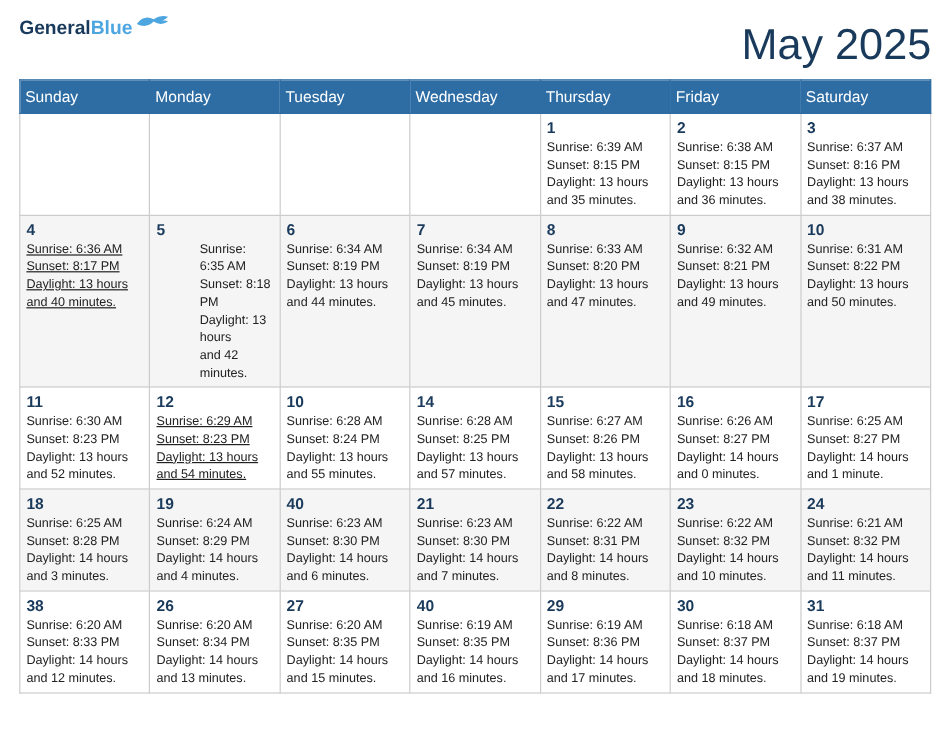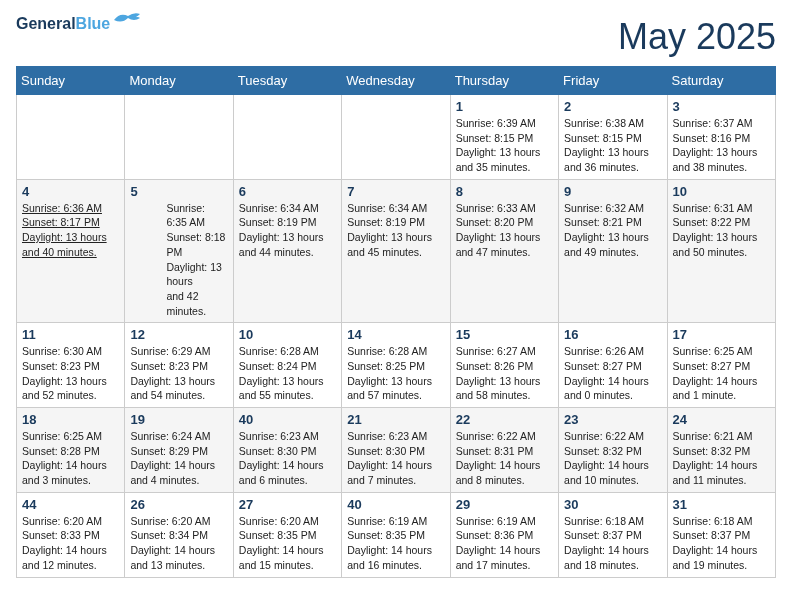--- a/index.html
+++ b/index.html
@@ -189,21 +189,21 @@
       <tr class="row-odd">
         <td>
           <span class="day-number">11</span>
           <div class="day-info" style="white-space: pre-line;">Sunrise: 6:30 AM
 Sunset: 8:23 PM
 Daylight: 13 hours
 and 52 minutes.</div>
         </td>
         <td>
           <span class="day-number">12</span>
-          <div class="day-info" style="white-space: pre-line;">Sunrise: 6:29 AM
+          <div class="day-info" style="white-space: pre-line; text-decoration: underline;">Sunrise: 6:29 AM
 Sunset: 8:23 PM
 Daylight: 13 hours
 and 54 minutes.</div>
         </td>
         <td>
           <span class="day-number">10</span>
           <div class="day-info" style="white-space: pre-line;">Sunrise: 6:28 AM
 Sunset: 8:24 PM
 Daylight: 13 hours
 and 55 minutes.</div>
@@ -283,21 +283,21 @@
         <td>
           <span class="day-number">24</span>
           <div class="day-info" style="white-space: pre-line;">Sunrise: 6:21 AM
 Sunset: 8:32 PM
 Daylight: 14 hours
 and 11 minutes.</div>
         </td>
       </tr>
       <tr class="row-odd">
         <td>
-          <span class="day-number">44</span>
+          <span class="day-number">38</span>
           <div class="day-info" style="white-space: pre-line;">Sunrise: 6:20 AM
 Sunset: 8:33 PM
 Daylight: 14 hours
 and 12 minutes.</div>
         </td>
         <td>
           <span class="day-number">26</span>
           <div class="day-info" style="white-space: pre-line;">Sunrise: 6:20 AM
 Sunset: 8:34 PM
 Daylight: 14 hours

